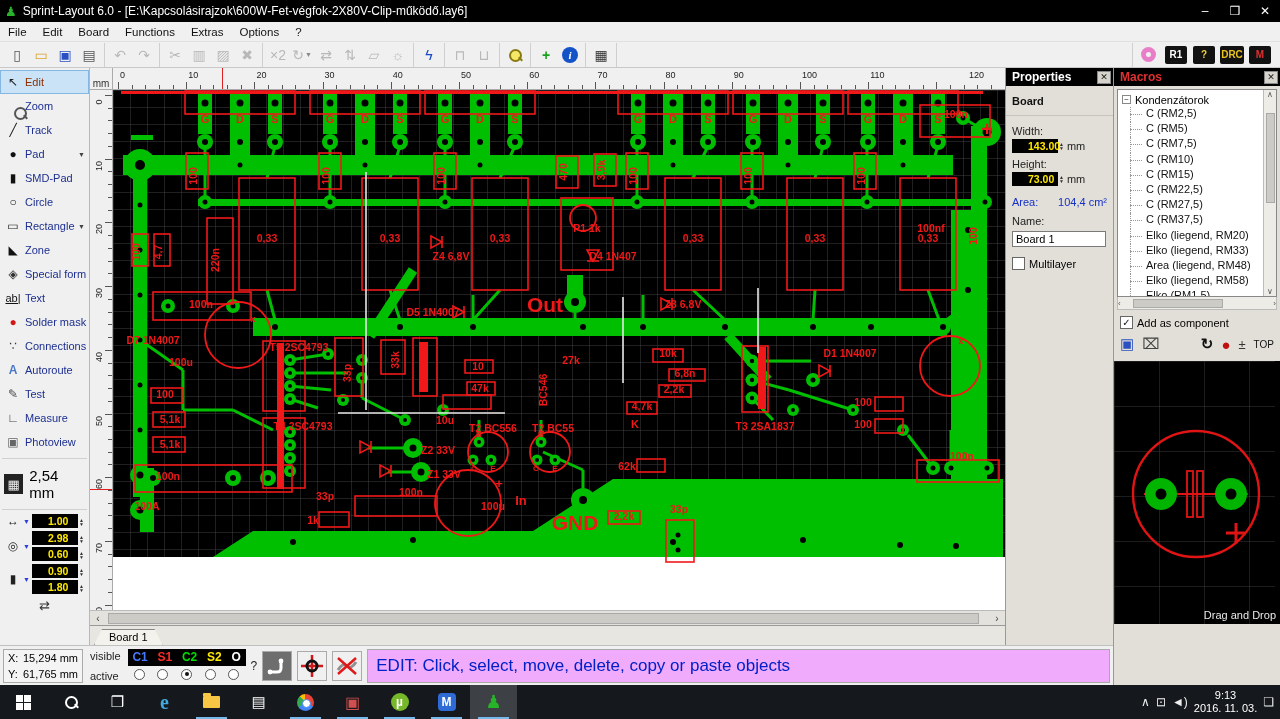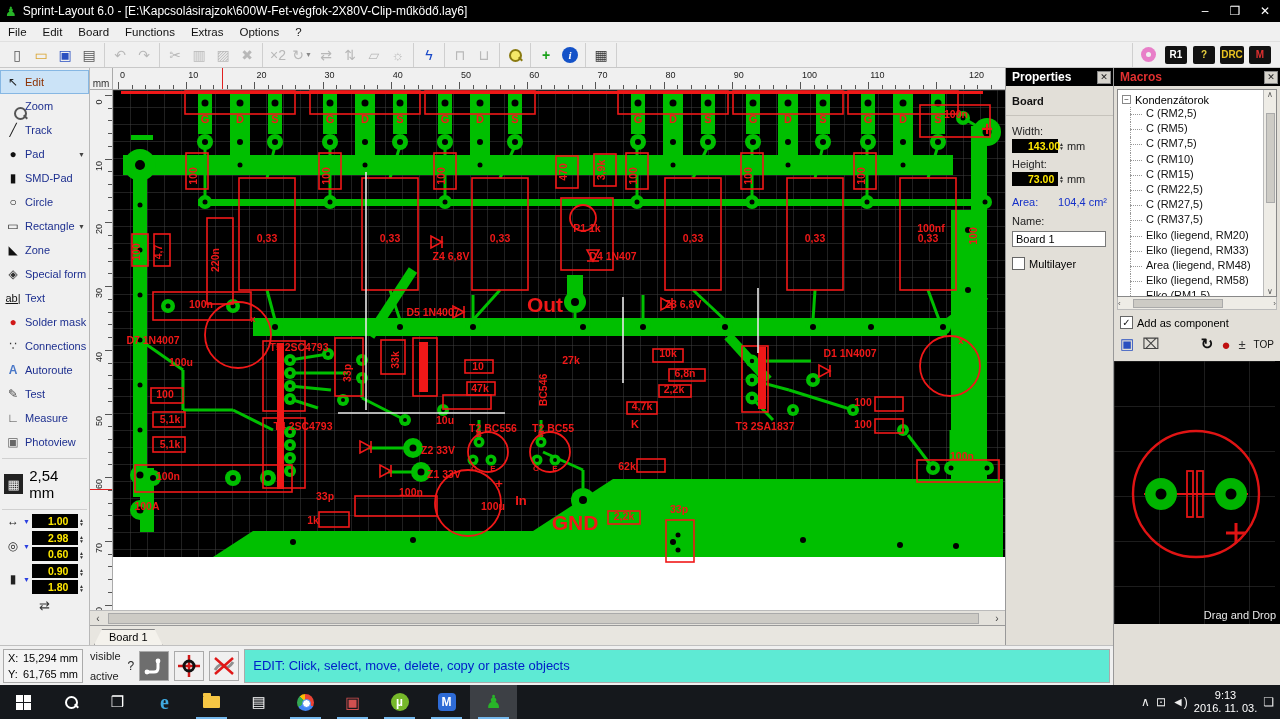--- a/index.html
+++ b/index.html
@@ -101,21 +101,21 @@
   .coords div { display:flex; justify-content:space-between; }
   .visact { display:flex; flex-direction:column; justify-content:space-between; height:34px; font-size:11px; color:#222; padding:1px 2px; }
   .layerbox { width:118px; height:34px; display:flex; flex-direction:column; }
   .layer-letters { background:#000; height:17px; display:flex; align-items:center; justify-content:space-around; font-weight:bold; font-size:12px; }
   .layer-radios { height:17px; display:flex; align-items:center; justify-content:space-around; }
   .radio { width:11px; height:11px; border-radius:50%; background:#fff; border:1px solid #555; position:relative; }
   .radio.on::after { content:""; position:absolute; left:2.5px; top:2.5px; width:4px; height:4px; border-radius:50%; background:#111; }
   .qmark { color:#222; font-size:12px; }
   .sb-btn { width:30px; height:30px; border:1px solid #aaa; display:flex; align-items:center; justify-content:center; background:#f0f0f0; }
   .sb-btn.dark { background:#6e6e6e; }
-  .hintbox { flex:1; height:34px; border:1px solid #aaa; background:#5eead4; color:#0020c8; display:flex; align-items:center; padding:0 8px; font-size:13px; }
+  .hintbox { flex:1; height:34px; border:1px solid #aaa; background:#f0abfc; color:#0020c8; display:flex; align-items:center; padding:0 8px; font-size:17px; }
   
   .taskbar { height:34px; background:#15181c; display:flex; align-items:stretch; color:#fff; }
   .tb-ic { width:47px; display:flex; align-items:center; justify-content:center; position:relative; }
   .tb-ic .ul { position:absolute; bottom:0; left:8px; right:8px; height:2px; background:#76b9ed; }
   .tb-ic.active { background:#3d4045; }
   .winlogo { display:grid; grid-template-columns:7px 7px; grid-template-rows:7px 7px; gap:1px; }
   .winlogo div { background:#fff; }
   .folder-ic { width:17px; height:12px; background:#f6c644; border-radius:1px; position:relative; }
   .folder-ic::before { content:""; position:absolute; top:-3px; left:0; width:8px; height:3px; background:#f6c644; border-radius:1px 1px 0 0; }
   .chrome-ic { width:17px; height:17px; border-radius:50%; background:conic-gradient(#ea4335 0 33%,#4285f4 33% 66%,#34a853 66% 88%,#fbbc05 88% 100%); position:relative; }
@@ -1058,20 +1058,36 @@
           </div>
         <div>
             <span>Y:</span>
             <span>61,765 mm</span>
           </div>
       </div>
       <div class="visact">
         <span>visible</span>
         <span>active</span>
       </div>
+      <div class="layerbox">
+        <div class="layer-letters" id="layerletters">
+            <span style="color: rgb(72, 120, 255);">C1</span>
+            <span style="color: rgb(255, 42, 42);">S1</span>
+            <span style="color: rgb(0, 220, 0);">C2</span>
+            <span style="color: rgb(255, 232, 0);">S2</span>
+            <span style="color: rgb(255, 255, 255);">O</span>
+          </div>
+        <div class="layer-radios" id="layerradios">
+            <span class="radio"></span>
+            <span class="radio"></span>
+            <span class="radio on"></span>
+            <span class="radio"></span>
+            <span class="radio"></span>
+          </div>
+      </div>
       <span class="qmark">?</span>
       <div class="sb-btn dark">
         <svg width="22" height="22">
             <path d="M4 17 L11 17 Q15 17 15 13 L15 6" stroke="#fff" stroke-width="3" fill="none"></path>
             <circle cx="4" cy="17" r="2.4" fill="#fff"></circle>
             <circle cx="15" cy="6" r="2.4" fill="#fff"></circle>
           </svg>
       </div>
       <div class="sb-btn">
         <svg width="24" height="24">

